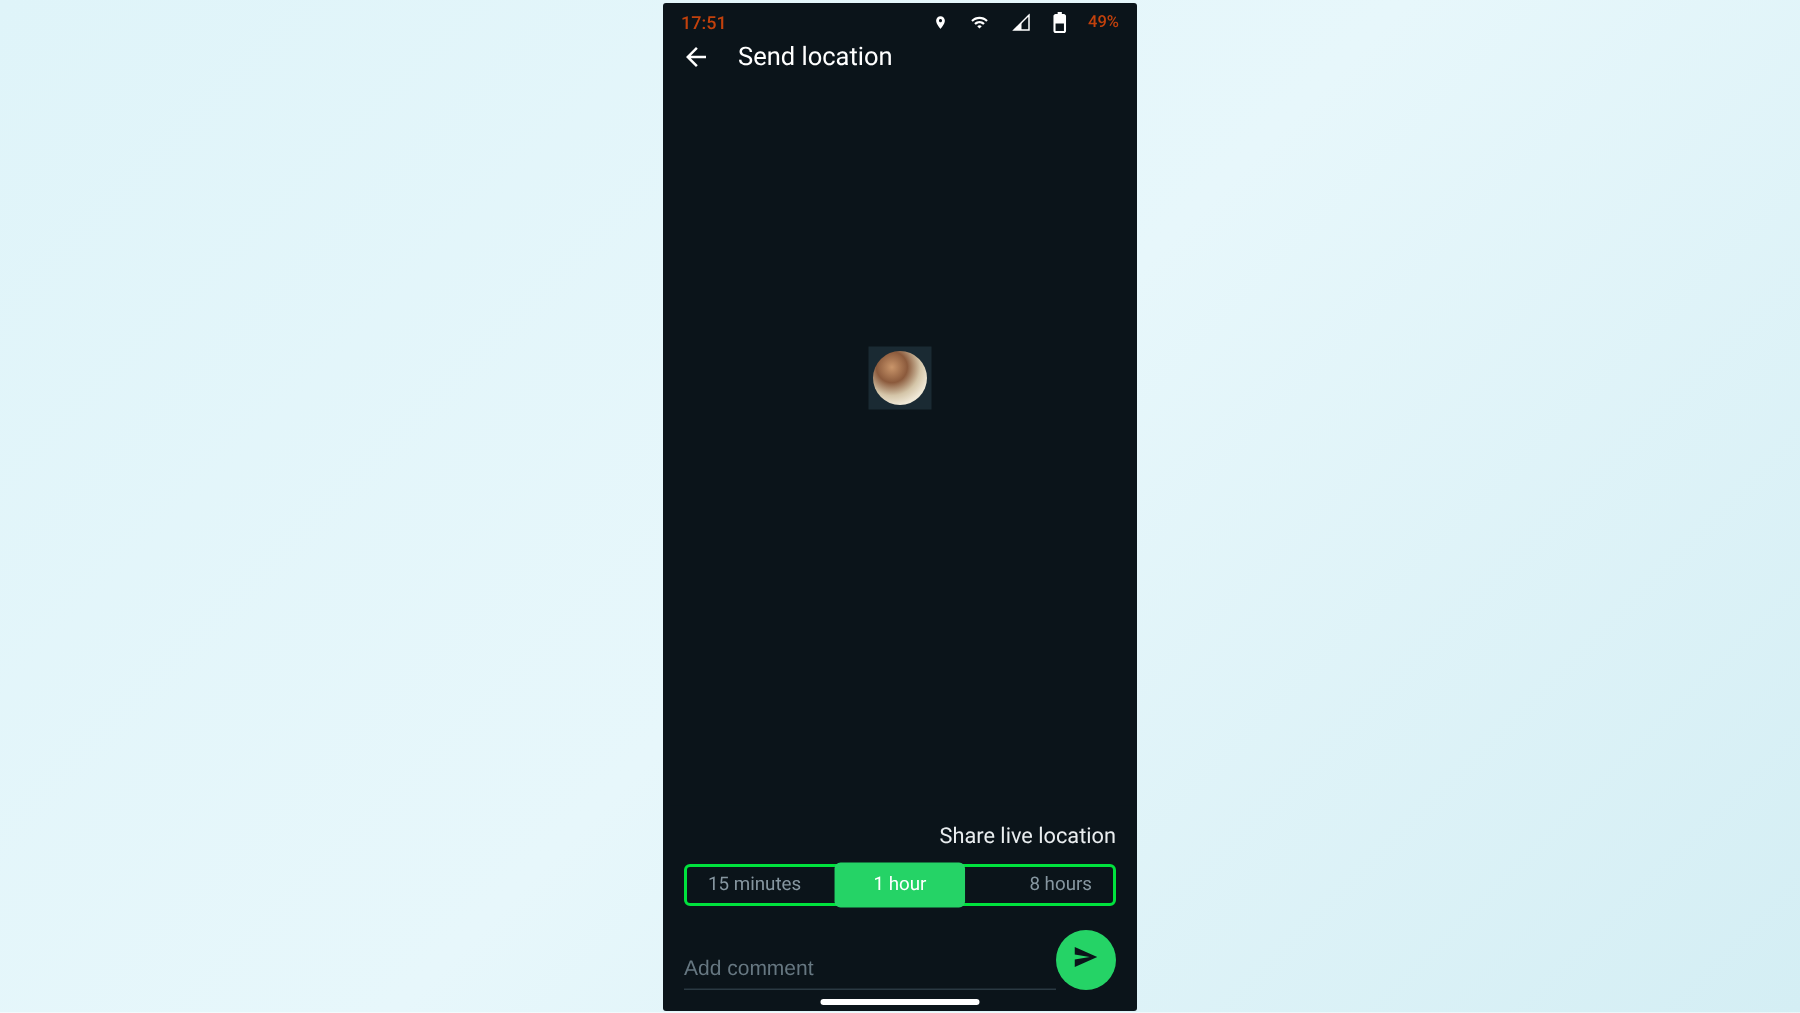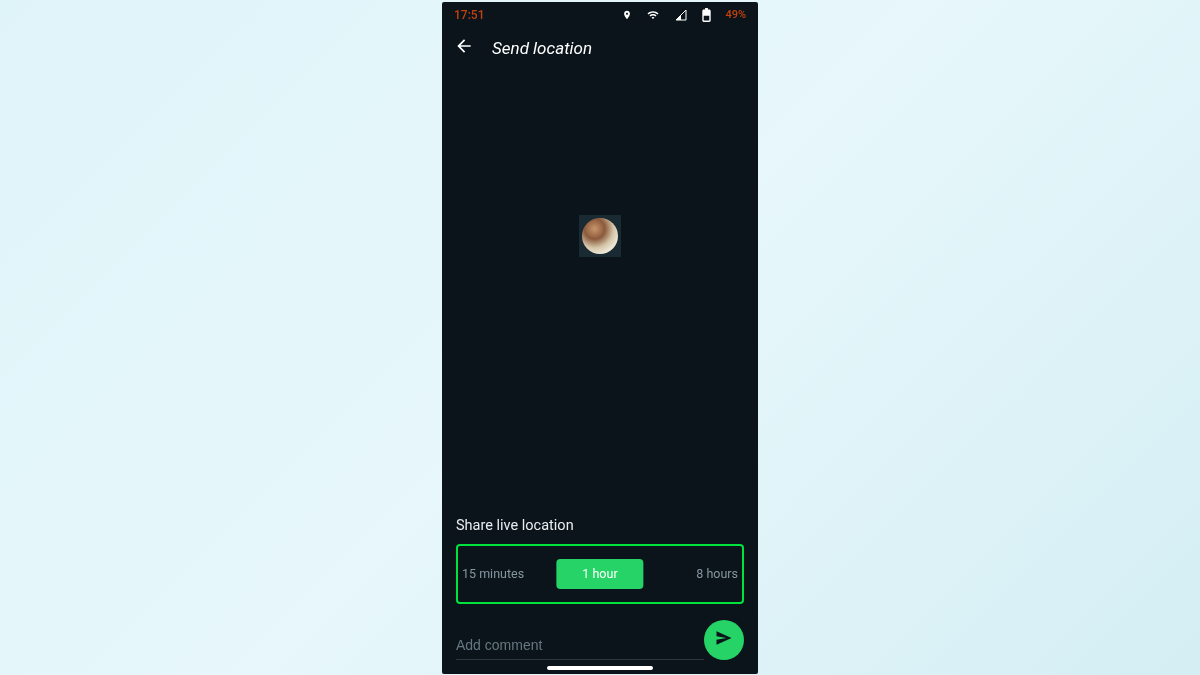--- a/index.html
+++ b/index.html
@@ -30,24 +30,23 @@
     padding: 0 12px;
     font-size: 12px;
     color: #c2410c;
     font-weight: 500;
   }
   .status-right { display: flex; align-items: center; gap: 14px; }
   .status-right svg { display: block; }
   .appbar {
     height: 40px;
     display: flex;
-    align-items: center;
+    align-items: flex-start;
     padding: 0 12px;
     gap: 18px;
-    font-style: italic;
   }
   .appbar-title { font-size: 17px; font-weight: 400; color: #fff; }
   .map {
     flex: 1;
     background: #0b141a;
     display: flex;
     align-items: center;
     justify-content: center;
     position: relative;
   }
@@ -66,29 +65,30 @@
     border-radius: 50%;
     background: radial-gradient(circle at 35% 30%, #c9956a 0%, #8b5a3c 30%, #d4c5a8 55%, #f0e9d8 75%, #e8dfc9 100%);
   }
   .bottom {
     padding: 12px 14px 14px 14px;
   }
   .section-title {
     font-size: 14.5px;
     color: #e9edef;
     margin-bottom: 10px;
+    text-align: right;
   }
   .duration-row {
     border: 2px solid #00e33d;
     border-radius: 4px;
-    height: 60px;
+    height: 28px;
     display: flex;
     align-items: center;
     justify-content: space-between;
-    padding: 0 4px;
+    padding: 0 14px;
     margin-bottom: 16px;
     position: relative;
   }
   .duration-item {
     font-size: 12.5px;
     color: #8696a0;
     cursor: pointer;
     position: relative;
     z-index: 1;
   }

